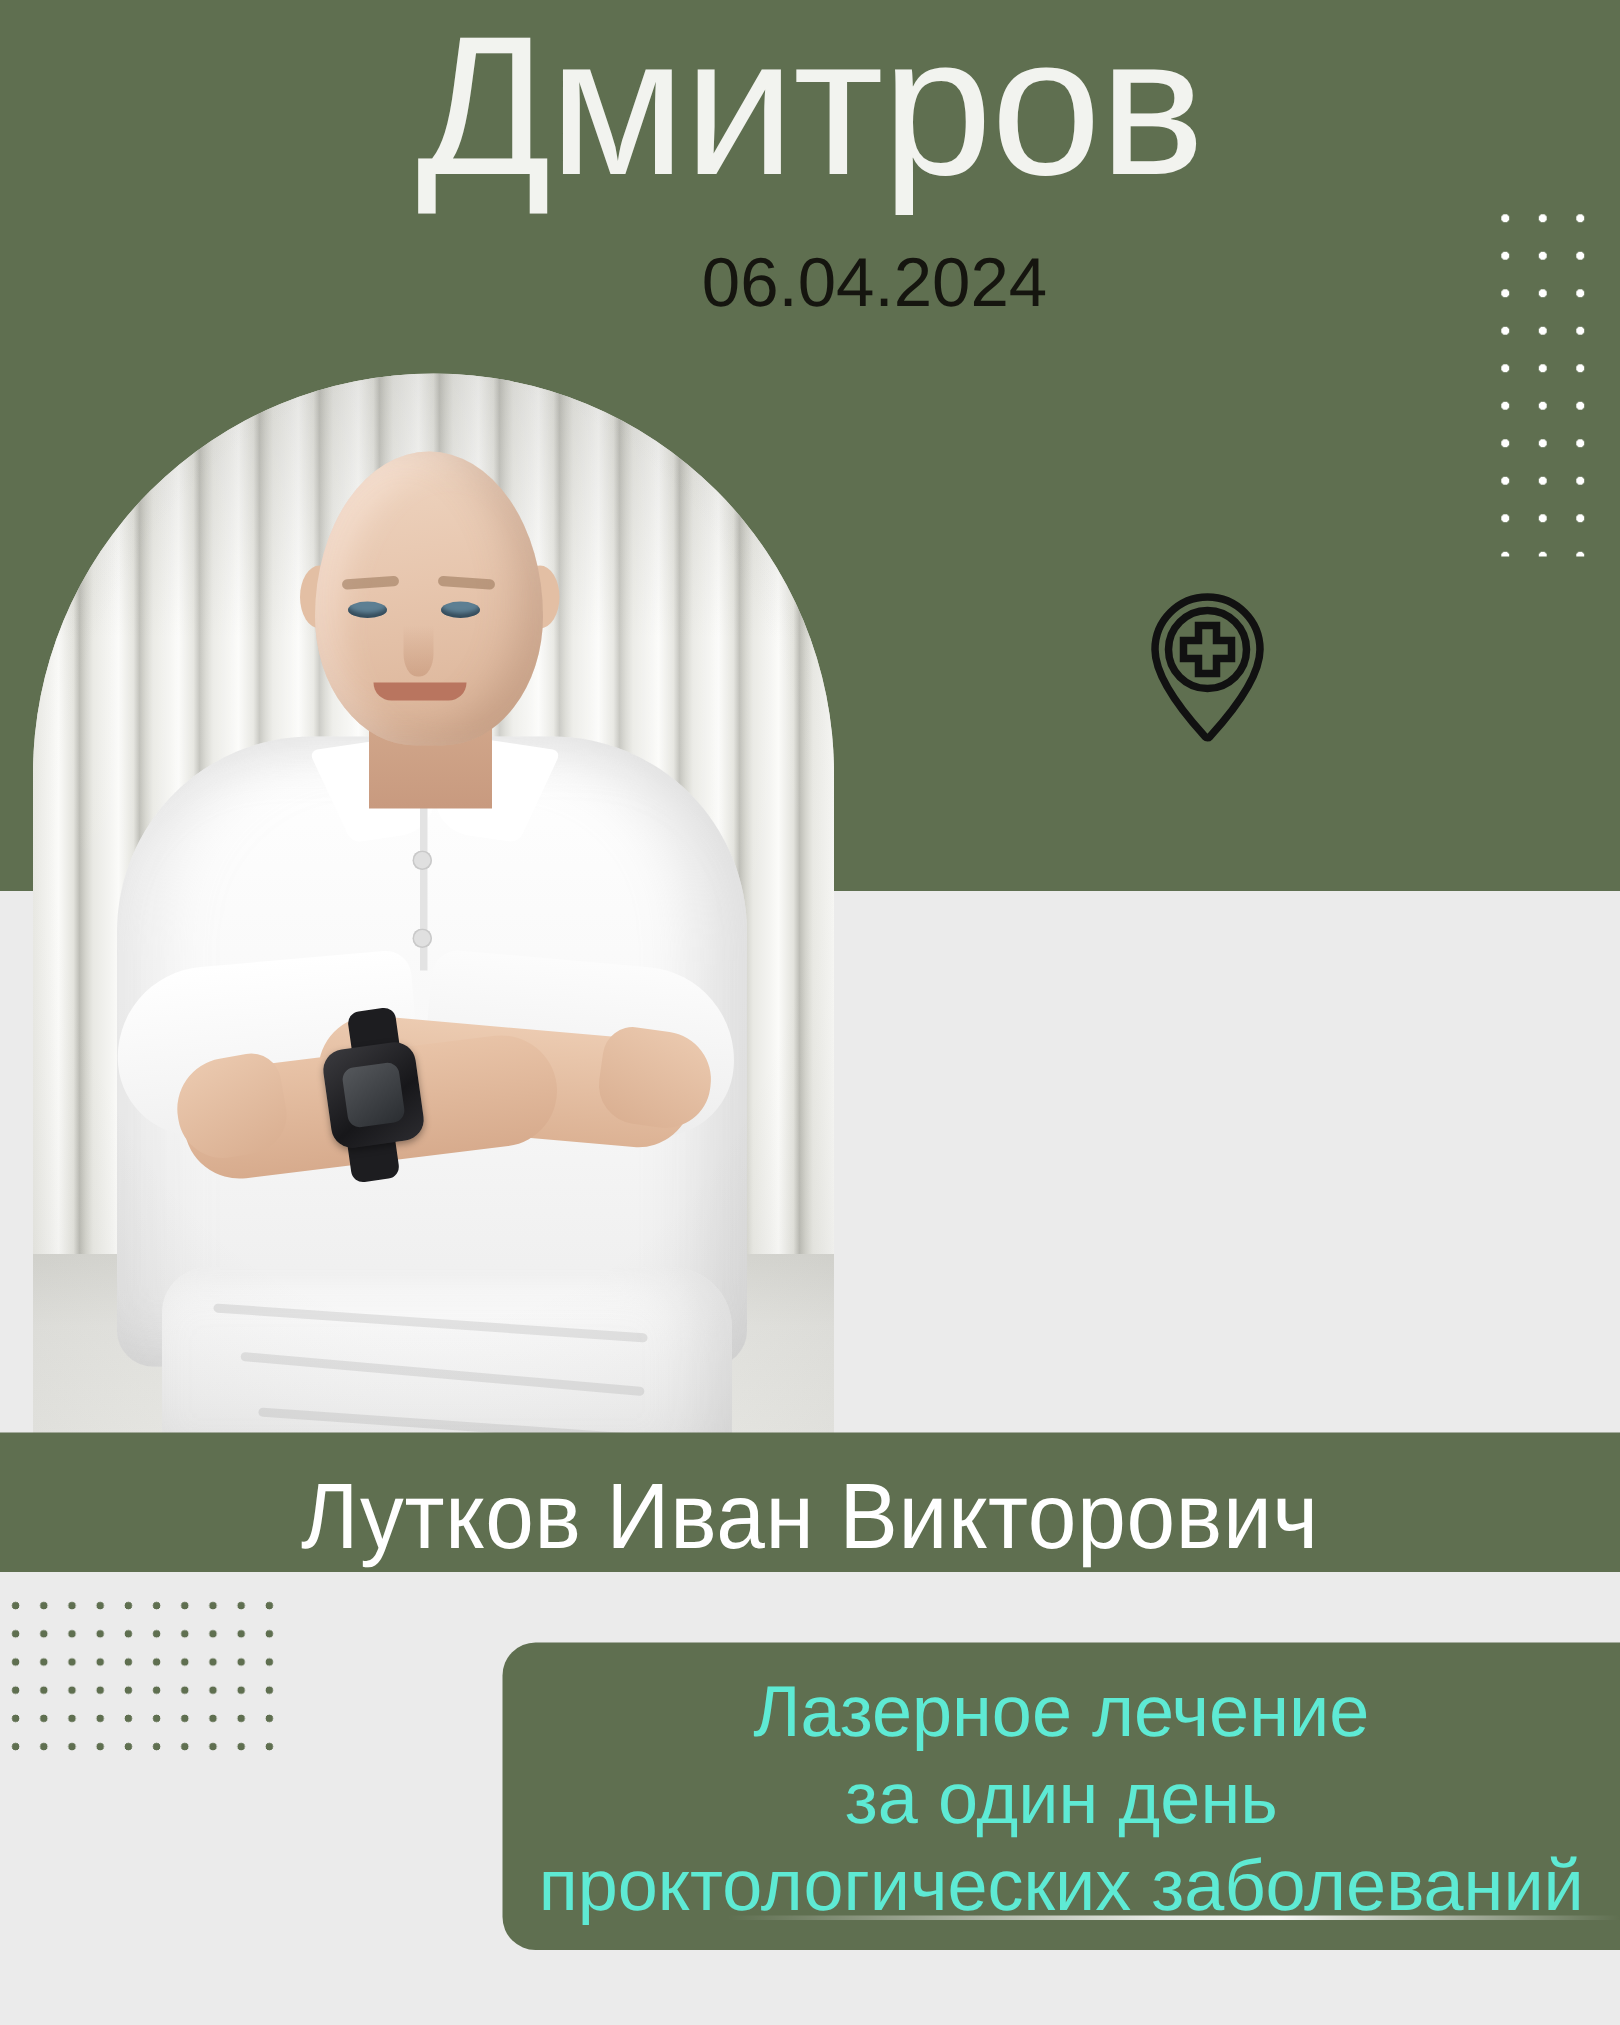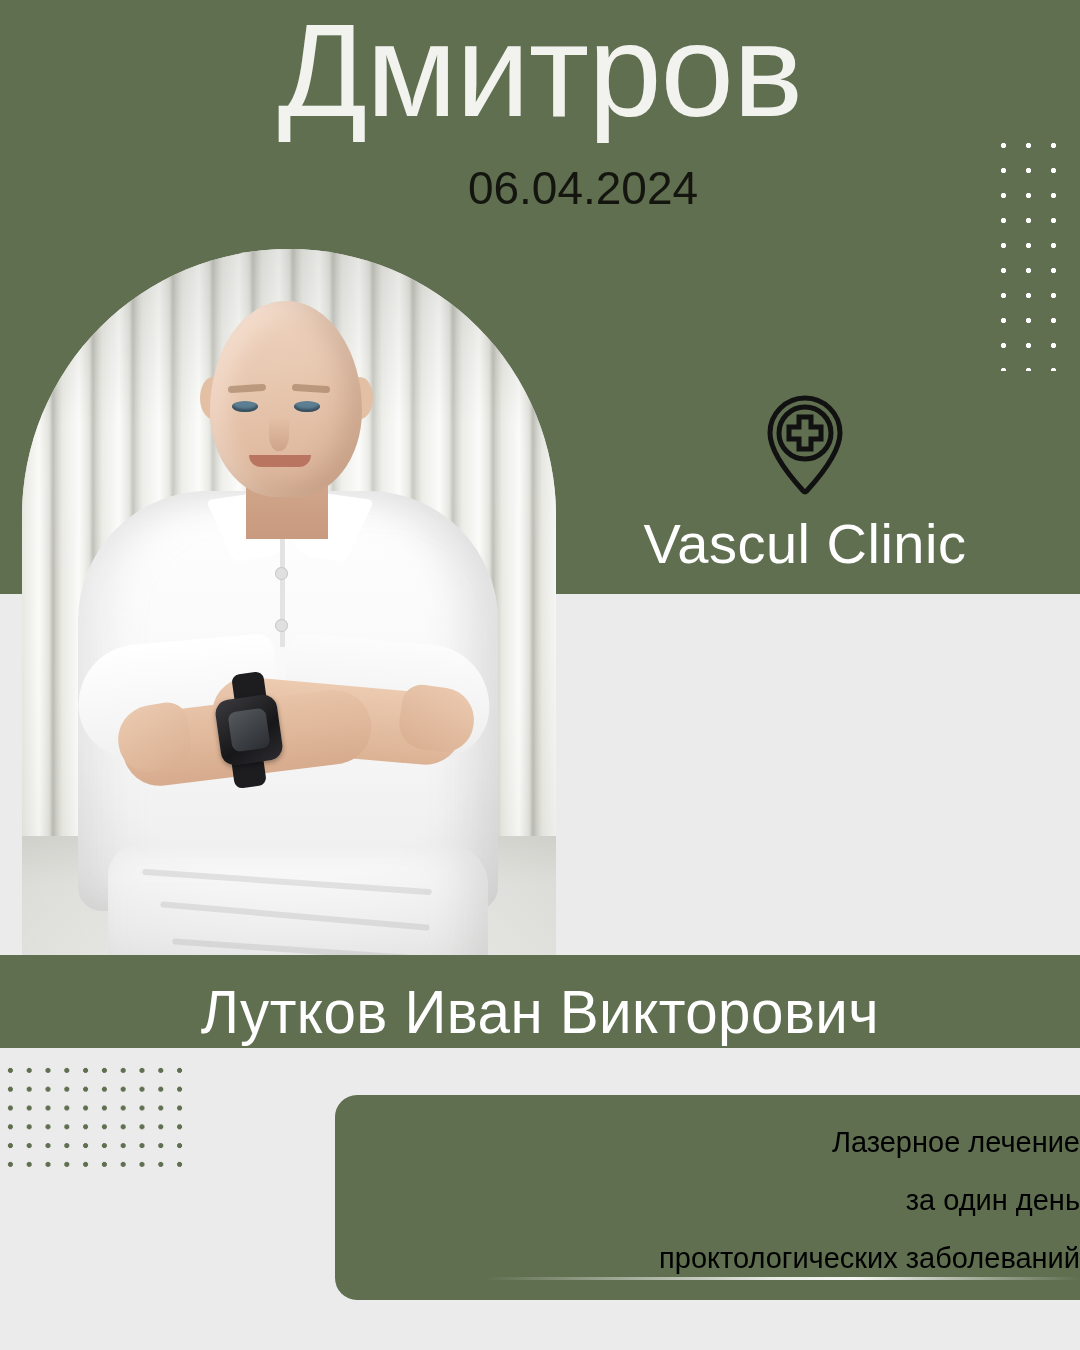--- a/index.html
+++ b/index.html
@@ -301,28 +301,27 @@
     background:#5f6f50;
     border-radius:22px 0 0 22px;
     overflow:hidden;
   }
   .service-lines {
     position:absolute; left:0; top:18px; width:745px;
     text-align:center;
   }
   .service-line {
     display:block;
-    font-size:29px;
+    font-size:48px;
     line-height:58px;
     font-weight:400;
     letter-spacing:0px;
-    color:#000000;
+    color:#5eead4;
     font-family:"Liberation Sans", sans-serif;
     white-space:nowrap;
-    text-align:right;
   }
   .card-underline {
     position:absolute; left:150px; top:182px;
     width:595px; height:3px;
     background:linear-gradient(90deg, rgba(255,255,255,0) 0%, rgba(255,255,255,0.85) 48%, rgba(255,255,255,0.95) 62%, rgba(255,255,255,0) 100%);
   }
 </style>
 </head>
 <body>
 
@@ -335,21 +334,20 @@
 
   <div class="dots-top"></div>
   <div class="dots-bottom"></div>
 
   <div class="clinic-block">
     <svg class="pin-icon" width="92" height="104" viewBox="0 0 92 104" fill="none">
       <path d="M46 6 C26.7 6 11 21.7 11 41 C11 63 38 92 44.6 99.3 C45.3 100.1 46.7 100.1 47.4 99.3 C54 92 81 63 81 41 C81 21.7 65.3 6 46 6 Z" stroke="#111111" stroke-width="5" fill="none"></path>
       <circle cx="46" cy="41" r="26" stroke="#111111" stroke-width="5" fill="none"></circle>
       <path d="M40 25 H52 V35 H62 V47 H52 V57 H40 V47 H30 V35 H40 Z" stroke="#111111" stroke-width="5" fill="none" stroke-linejoin="miter"></path>
     </svg>
-    <div class="clinic-name">Vascul Clinic</div>
   </div>
 
   <div class="photo-frame">
     <div class="photo-inner">
       <div class="wall"></div>
       <div class="wall-shadow"></div>
       <div class="floor"></div>
 
       <div class="person">
         <div class="p-shirt"></div>

